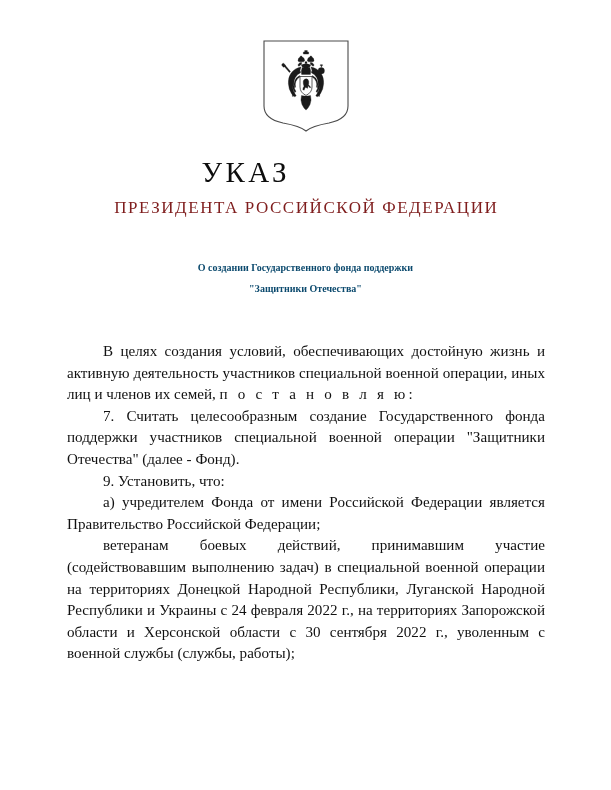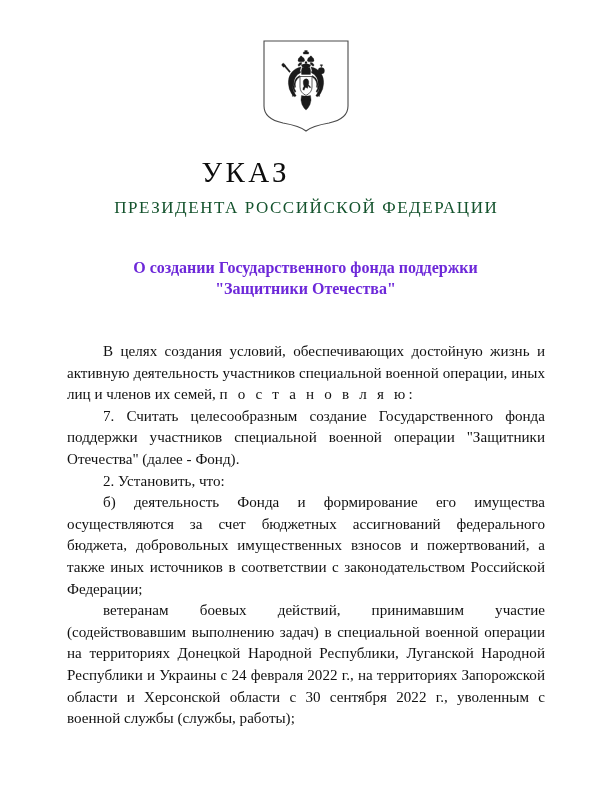--- a/index.html
+++ b/index.html
@@ -59,34 +59,34 @@
     position: absolute;
     left: 0;
     top: 198px;
     width: 611px;
     text-align: center;
     font-size: 17px;
     line-height: 20px;
     letter-spacing: 1.55px;
     text-indent: 1.55px;
     font-weight: 400;
-    color: #14532d;
+    color: #7f1d1d;
   }
 
   
   .decree-subject {
     position: absolute;
     left: 95px;
     top: 258px;
     width: 421px;
     text-align: center;
-    font-size: 16px;
+    font-size: 10px;
     line-height: 20.5px;
     font-weight: bold;
-    color: #6d28d9;
+    color: #0c4a6e;
   }
   .decree-subject .ds-line {
     display: block;
   }
 
   
   .body-text {
     position: absolute;
     left: 67px;
     top: 341px;
@@ -168,23 +168,23 @@
     <span class="ds-line">О создании Государственного фонда поддержки</span>
     <span class="ds-line">"Защитники Отечества"</span>
   </div>
 
   <div class="body-text">
 
     <p class="para last-line-left"><span>В целях создания условий, обеспечивающих достойную жизнь и активную деятельность участников специальной военной операции, иных лиц и членов их семей, </span><span class="spaced">п о с т а н о в л я ю</span><span>:</span></p>
 
     <p class="para last-line-left">7. Считать целесообразным создание Государственного фонда поддержки участников специальной военной операции "Защитники Отечества" (далее - Фонд).</p>
 
-    <p class="para last-line-left">2. Установить, что:</p>
+    <p class="para last-line-left">9. Установить, что:</p>
 
+    <p class="para last-line-left">а) учредителем Фонда от имени Российской Федерации является Правительство Российской Федерации;</p>
 
-    <p class="para last-line-left">б) деятельность Фонда и формирование его имущества осуществляются за счет бюджетных ассигнований федерального бюджета, добровольных имущественных взносов и пожертвований, а также иных источников в соответствии с законодательством Российской Федерации;</p>
 
 
     <p class="para last-line-left">ветеранам боевых действий, принимавшим участие (содействовавшим выполнению задач) в специальной военной операции на территориях Донецкой Народной Республики, Луганской Народной Республики и Украины с 24 февраля 2022 г., на территориях Запорожской области и Херсонской области с 30 сентября 2022 г., уволенным с военной службы (службы, работы);</p>
 
   </div>
 
 </div>
 
 </body></html>

